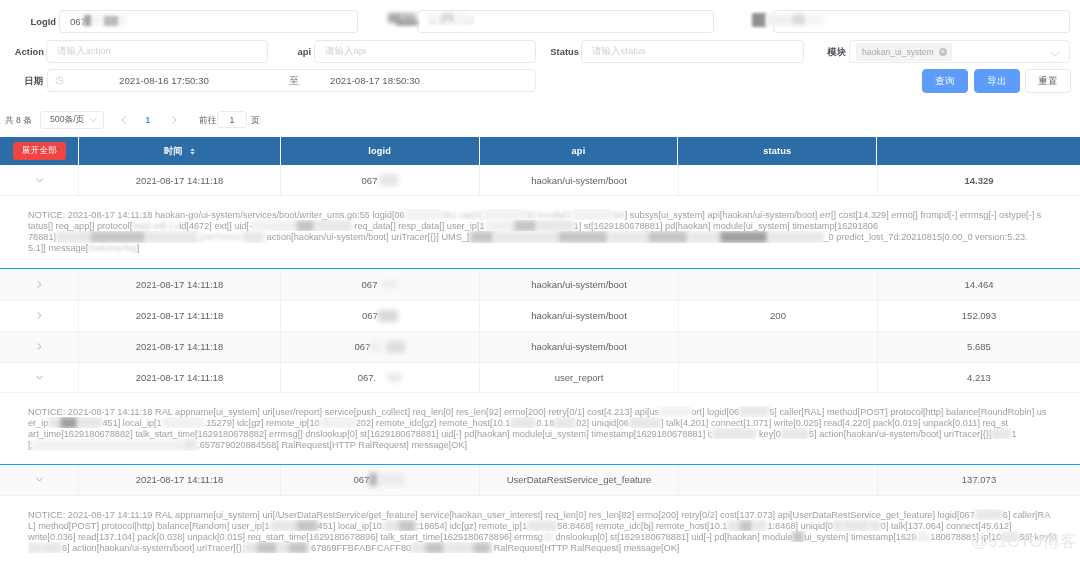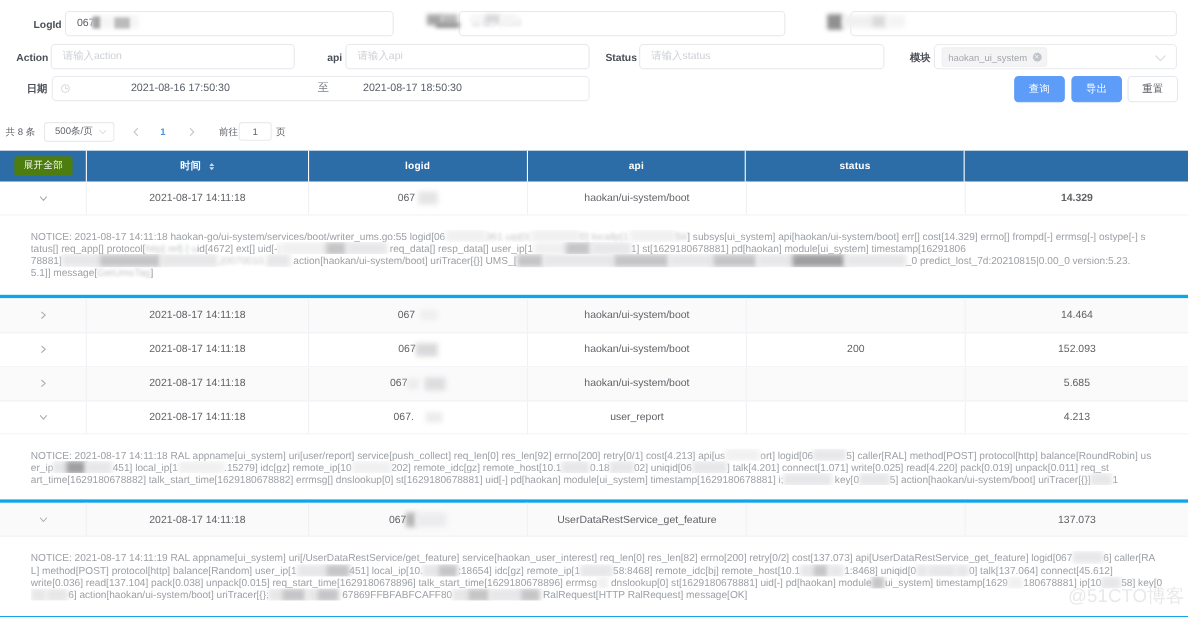--- a/index.html
+++ b/index.html
@@ -49,29 +49,29 @@
   .pg-goto{position:absolute;top:0;line-height:28px;color:#5e6268;font-size:8.7px;}
   .pg-input{position:absolute;top:5px;box-sizing:border-box;width:30px;height:17px;border:1px solid #e8eaee;border-radius:3px;
      display:flex;align-items:center;justify-content:center;font-size:8.7px;color:#5b6069;}
 
   
   .table{position:absolute;left:0;top:137px;width:1080px;}
   .thead{display:flex;height:28px;background:#2c6ca7;color:#fff;align-items:center;}
   .th{box-sizing:border-box;height:28px;display:flex;align-items:center;justify-content:center;
      font-size:9.2px;font-weight:bold;border-right:1px solid #ffffff;letter-spacing:.2px;}
   .th:last-child{border-right:none;}
-  .expand-all{background:#4d7c0f;color:#fff;border-radius:3px;height:18px;width:53px;margin-left:1px;
+  .expand-all{background:#ef4444;color:#fff;border-radius:3px;height:18px;width:53px;margin-left:1px;
      display:flex;align-items:center;justify-content:center;font-size:8.6px;font-weight:normal;letter-spacing:.3px;}
   .sorticon{margin-left:7px;display:inline-flex;align-items:center;}
 
   .trow{display:flex;border-bottom:1px solid #f0f1f5;box-sizing:border-box;}
   .td{box-sizing:border-box;display:flex;align-items:center;justify-content:center;
      font-size:9.5px;color:#606266;border-right:1px solid #f0f1f5;position:relative;}
   .td:last-child{border-right:none;}
-  .logrow{border-bottom:3px solid #0ea5e9;box-sizing:border-box;padding:13px 6px 14px 28px;
+  .logrow{border-bottom:1px solid #0ea5e9;box-sizing:border-box;padding:13px 6px 14px 28px;
      font-size:9.2px;color:#9da1a6;position:relative;background:#fff;}
   .logline{white-space:nowrap;overflow:hidden;position:relative;height:11.2px;line-height:11.2px;}
   .watermark{position:absolute;left:971px;top:532px;font-size:17px;color:#e8e9eb;letter-spacing:0px;line-height:20px;white-space:nowrap;}
 
   
   .redact{position:absolute;border-radius:1px;pointer-events:none;}
   .redact-layer{position:absolute;left:0;top:0;width:1080px;height:561px;pointer-events:none;}
 
   .rd{filter:blur(1.6px);opacity:.6;}
   .rd2{filter:blur(1.3px);opacity:.85;}
@@ -282,20 +282,21 @@
             <span class="blk" style="margin-left: 11px; width: 15px; background: rgb(234, 234, 236); height: 9px; vertical-align: -3px;"></span>
           </div>
           <div class="td" style="width: 199px;">user_report</div>
           <div class="td" style="width: 199px;"></div>
           <div class="td" style="width: 202px;">4.213</div>
         </div>
         <div class="logrow" style="padding-bottom: 13px;">
           <div class="logline"><span>NOTICE: 2021-08-17 14:11:18 RAL appname[ui_system] uri[user/report] service[push_collect] req_len[0] res_len[92] errno[200] retry[0/1] cost[4.213] api[us</span><span class="blk" style="width: 32px; height: 11px; vertical-align: -2px; background: rgb(240, 240, 241);"></span><span>ort] logid[06</span><span class="blk" style="width: 30px; height: 11px; vertical-align: -2px; background: rgb(230, 230, 232);"></span><span>5] caller[RAL] method[POST] protocol[http] balance[RoundRobin] us</span></div>
           <div class="logline"><span>er_ip</span><span class="blk" style="width: 12px; height: 12px; vertical-align: -3px; background: rgb(230, 230, 232);"></span><span class="blk" style="width: 18px; height: 12px; vertical-align: -3px; background: rgb(154, 154, 156);"></span><span class="blk" style="width: 24px; height: 12px; vertical-align: -3px; background: rgb(230, 230, 232);"></span><span>451] local_ip[1</span><span class="blk" style="width: 42px; height: 12px; vertical-align: -3px; background: rgb(240, 240, 241);"></span><span>.15279] idc[gz] remote_ip[10</span><span class="blk" style="width: 36px; height: 12px; vertical-align: -3px; background: rgb(240, 240, 241);"></span><span>202] remote_idc[gz] remote_host[10.1</span><span class="blk" style="width: 26px; height: 12px; vertical-align: -3px; background: rgb(230, 230, 232);"></span><span>0.18</span><span class="blk" style="width: 22px; height: 12px; vertical-align: -3px; background: rgb(230, 230, 232);"></span><span>02] uniqid[06</span><span class="blk" style="width: 32px; height: 12px; vertical-align: -3px; background: rgb(230, 230, 232);"></span><span>] talk[4.201] connect[1.071] write[0.025] read[4.220] pack[0.019] unpack[0.011] req_st</span></div>
           <div class="logline"><span>art_time[1629180678882] talk_start_time[1629180678882] errmsg[] dnslookup[0] st[1629180678881] uid[-] pd[haokan] module[ui_system] timestamp[1629180678881] i;</span><span class="blk" style="width: 44px; height: 12px; vertical-align: -3px; background: rgb(230, 230, 232);"></span><span> key[0</span><span class="blk" style="width: 28px; height: 12px; vertical-align: -3px; background: rgb(230, 230, 232);"></span><span>5] action[haokan/ui-system/boot] uriTracer[{}]</span><span class="blk" style="width: 20px; height: 12px; vertical-align: -3px; background: rgb(230, 230, 232);"></span><span>1</span></div>
+          <div class="logline"><span>[;</span><span class="blk" style="width: 150px; height: 12px; vertical-align: -3px; background: rgb(240, 240, 241);"></span><span class="blk" style="width: 14px; height: 12px; vertical-align: -3px; background: rgb(230, 230, 232);"></span><span>,657879020884568] RalRequest[HTTP RalRequest] message[OK]</span></div>
         </div>
         <div class="trow" style="height: 31px; background: rgb(250, 250, 251);">
           <div class="td" style="width: 79px;">
             <svg width="7" height="5" viewBox="0 0 7 5">
               <path d="M0.7 0.9 L3.5 4.1 L6.3 0.9" stroke="#a9adb4" stroke-width="1" fill="none" stroke-linecap="round" stroke-linejoin="round"></path>
             </svg>
           </div>
           <div class="td" style="width: 202px;">2021-08-17 14:11:18</div>
           <div class="td" style="width: 199px;">
             <span>067</span>

